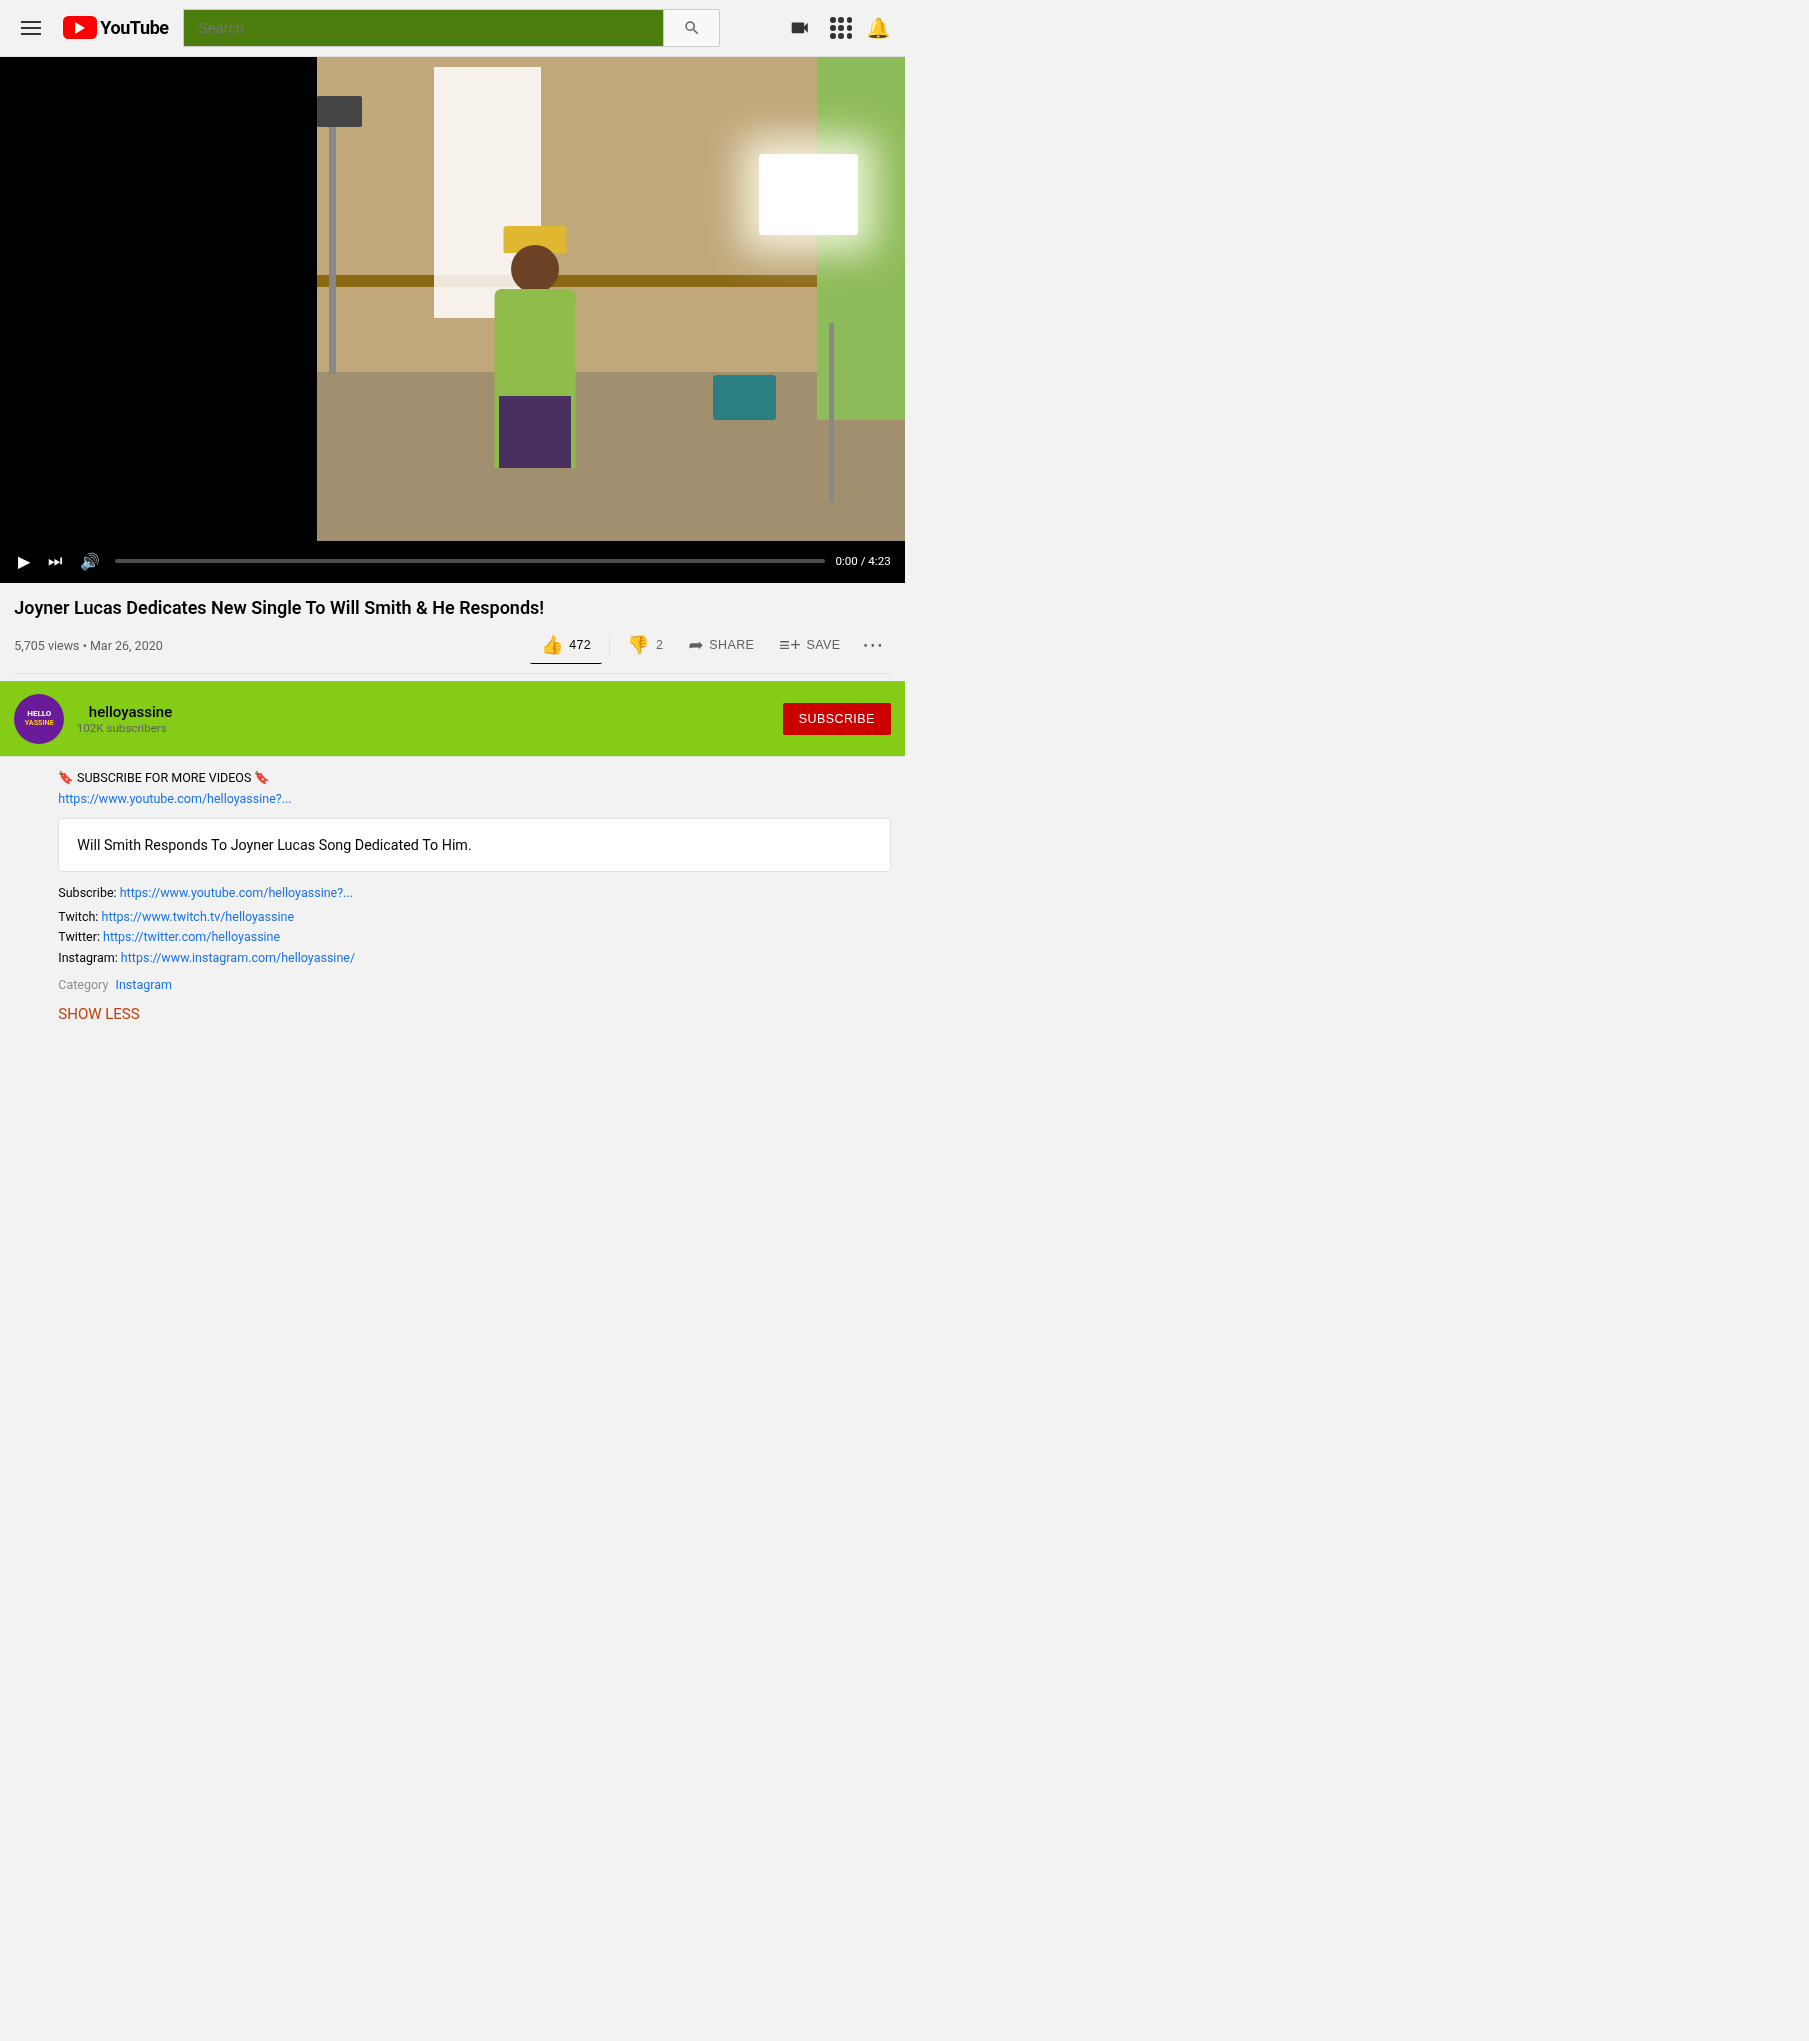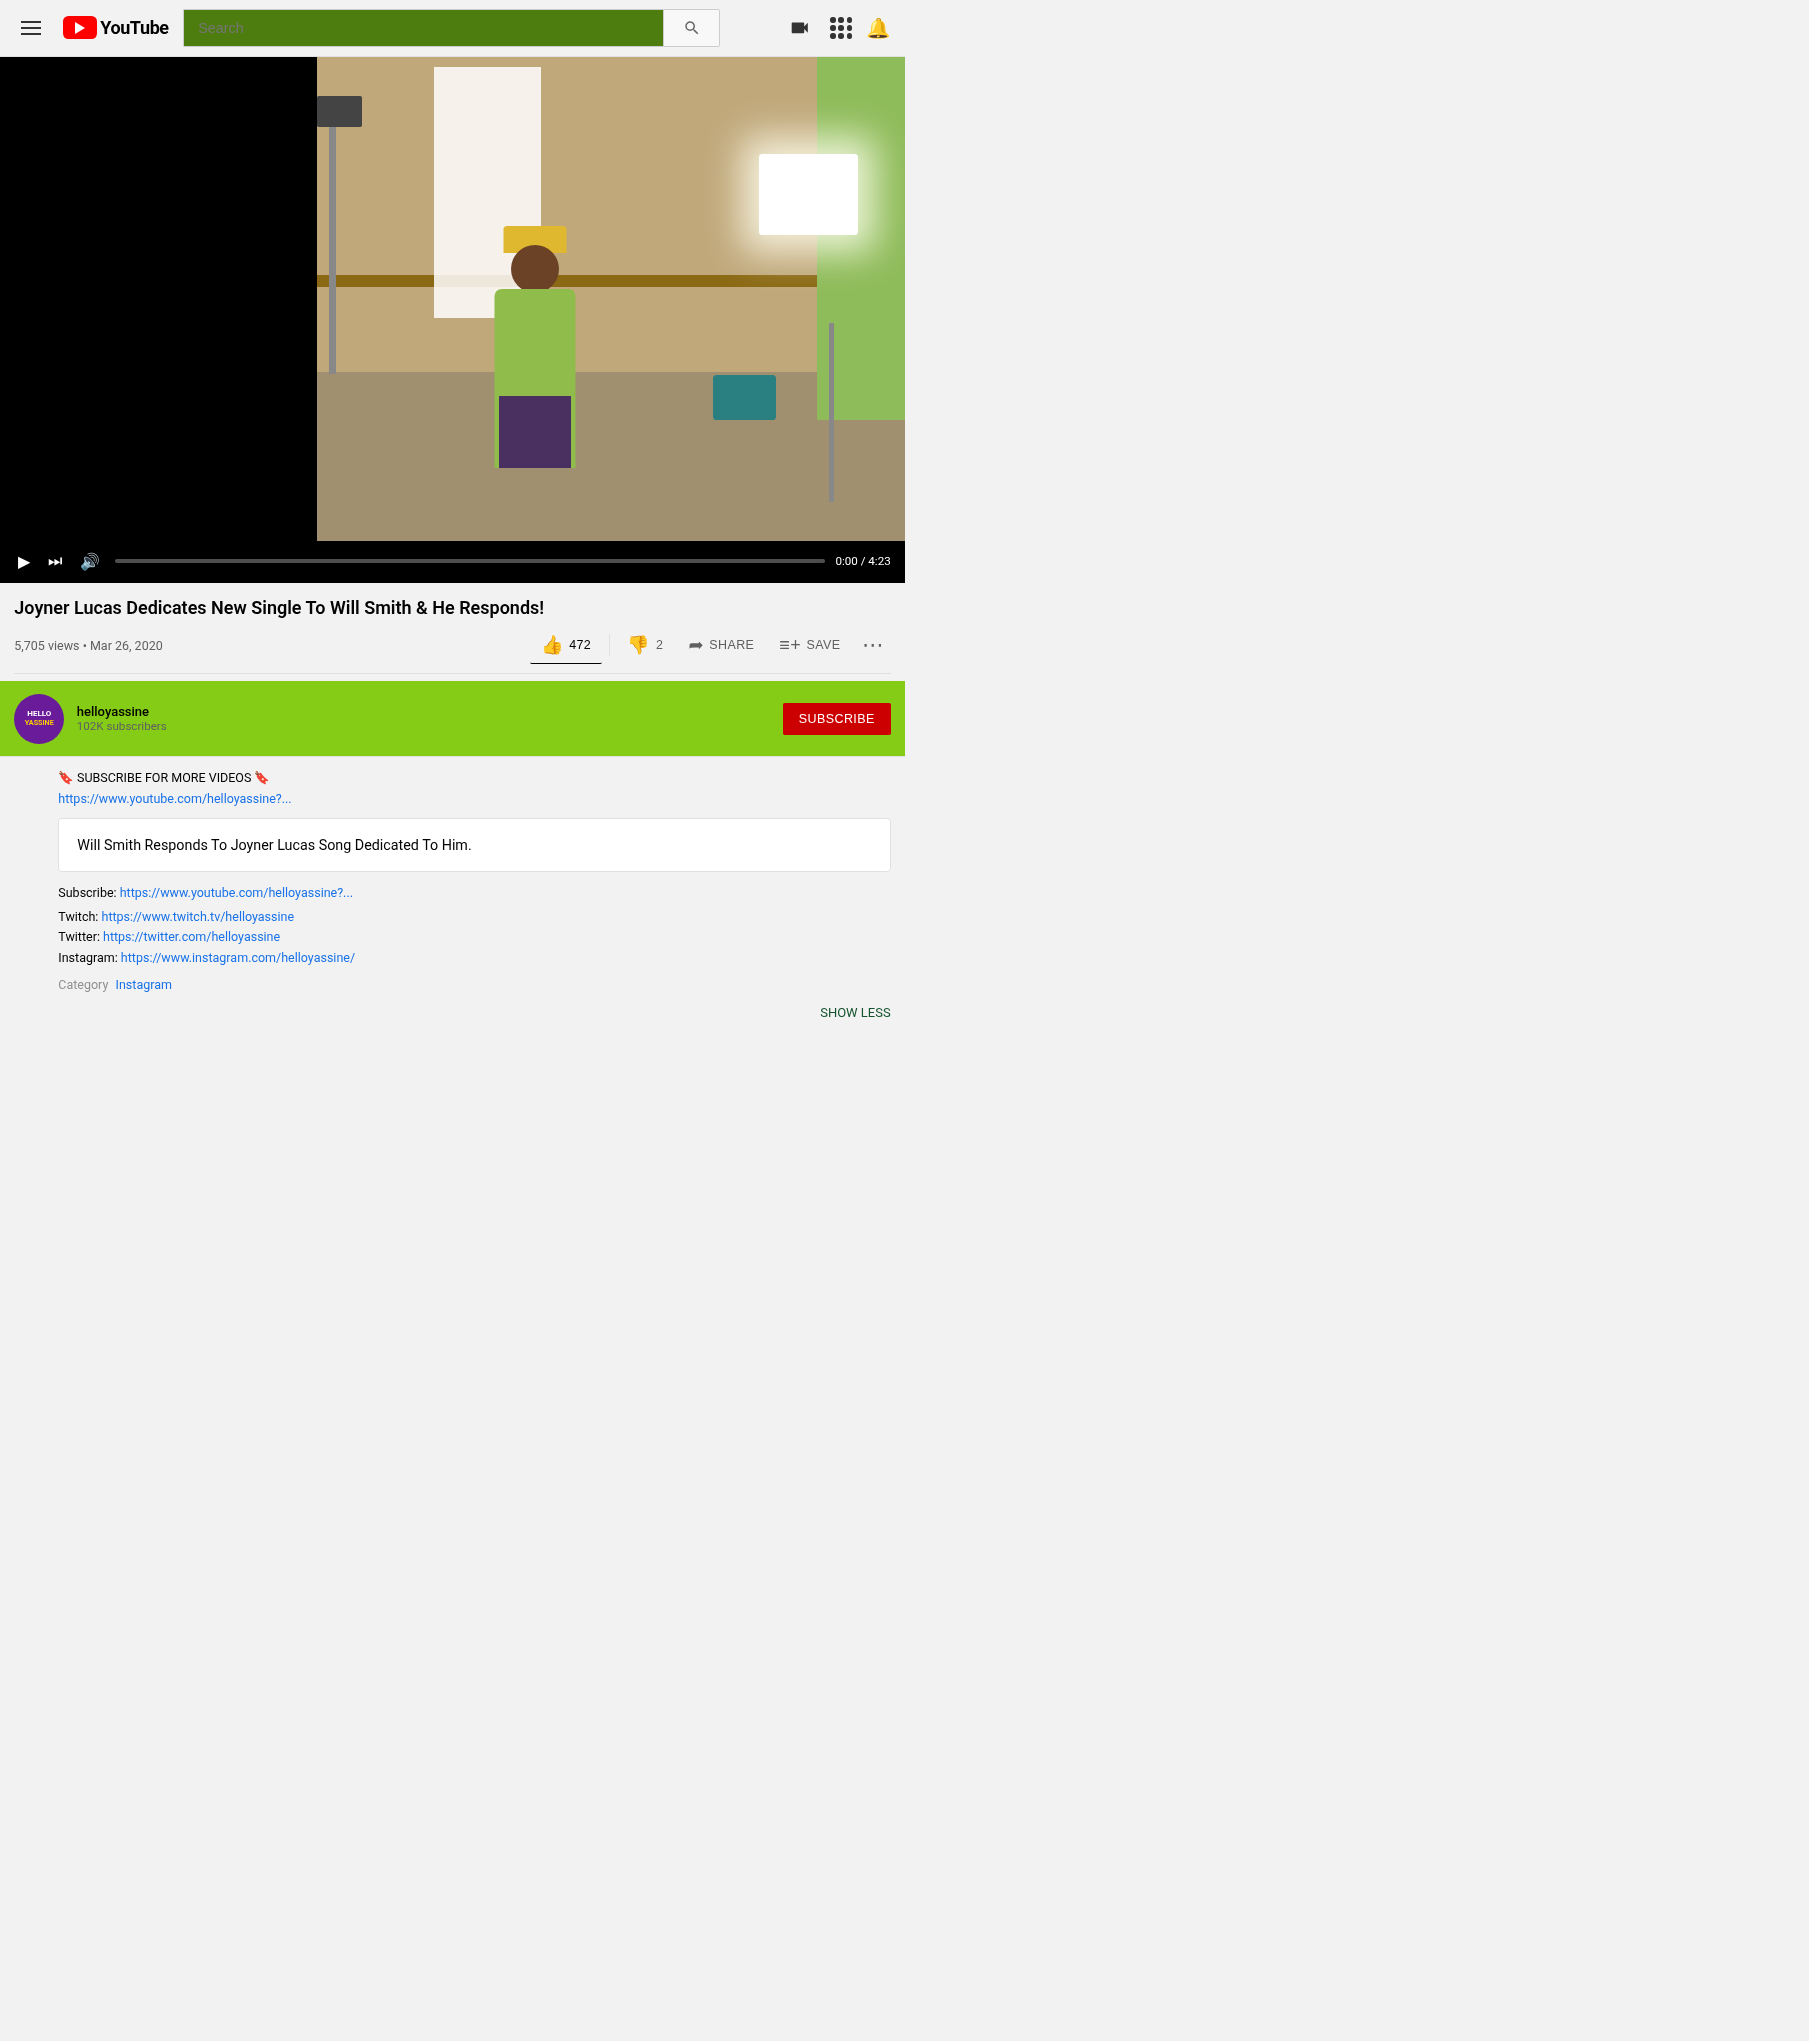--- a/index.html
+++ b/index.html
@@ -419,24 +419,25 @@
     .avatar-yassine {
       color: #ffcc00;
       font-size: 7.2px;
       font-weight: 700;
     }
     .channel-info {
       flex: 1;
       margin-left: 12.5px;
     }
     .channel-name {
-      font-size: 13px;
+      font-size: 15px;
       font-weight: 500;
       color: #030303;
       cursor: pointer;
+      margin-left: 12px;
     }
     .channel-subs {
       font-size: 11.6px;
       color: #606060;
     }
     .subscribe-btn {
       background: #cc0000;
       color: white;
       border: none;
       border-radius: 1.8px;
@@ -492,25 +493,24 @@
       font-size: 12.5px;
       color: #909090;
     }
     .category-value {
       font-size: 12.5px;
       color: #1a73e8;
       text-decoration: none;
       cursor: pointer;
     }
     .show-less {
-      font-size: 13px;
-      color: #14532d;
+      font-size: 15px;
+      color: #c2410c;
       margin-top: 12.5px;
       cursor: pointer;
-      text-align: right;
     }
 
     
     .grid-icon-dots {
       display: grid;
       grid-template-columns: repeat(3, 5.4px);
       grid-template-rows: repeat(3, 5.4px);
       gap: 2.7px;
     }
     .grid-icon-dots span {

